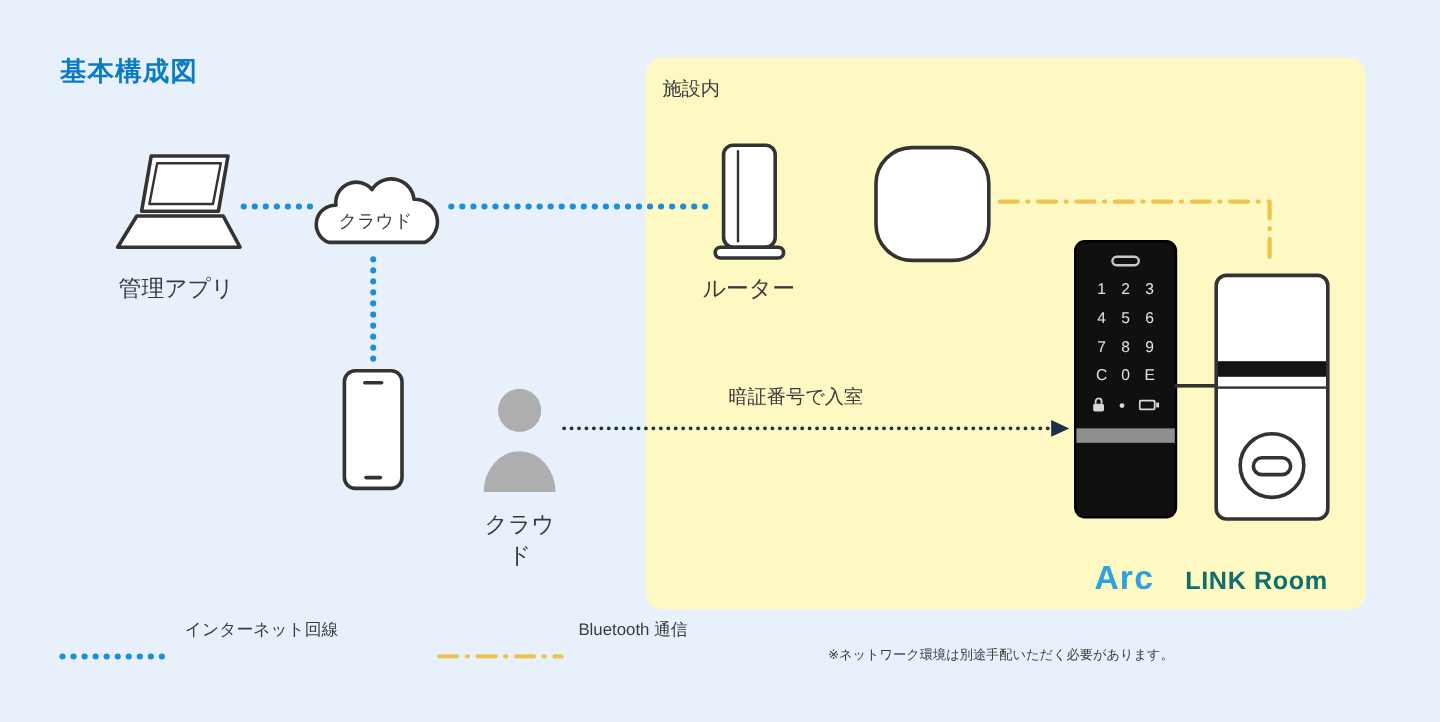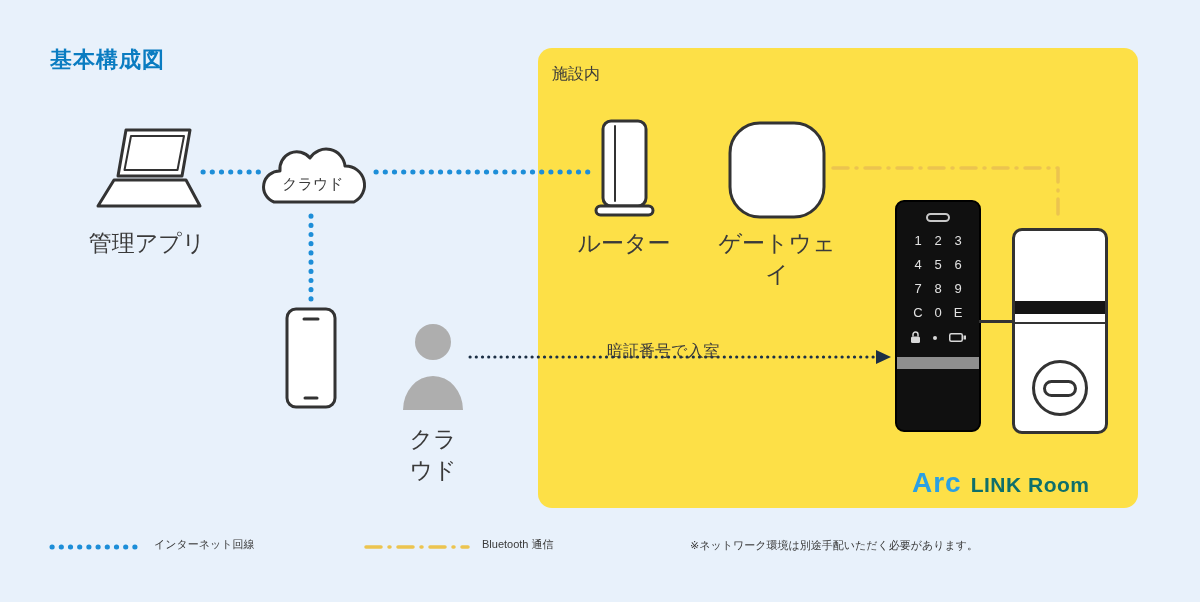--- a/index.html
+++ b/index.html
@@ -7,21 +7,21 @@
   .canvas {
     position:relative; width:1200px; height:602px;
     background:var(--background,#e8f1fb); overflow:hidden;
   }
   .page-title {
     position:absolute; left:50px; top:45px;
     font-size:22px; font-weight:bold; color:var(--title,#0a7cc1); letter-spacing:1px;
   }
   .facility-box {
     position:absolute; left:538px; top:48px; width:600px; height:460px;
-    background:#fde047; border-radius:14px;
+    background:#fef9c3; border-radius:14px;
   }
   .facility-label {
     position:absolute; left:14px; top:16px;
     font-size:16px; color:var(--text,#3a3a3a);
   }
   svg.lines { position:absolute; left:0; top:0; }
   .internet-line {
     fill:none; stroke:var(--internet,#1d8ed8);
     stroke-width:5; stroke-dasharray:0.2 9; stroke-linecap:round;
   }
@@ -39,23 +39,23 @@
   svg.icon path, svg.icon rect {
     fill:#ffffff; stroke:var(--outline,#333); stroke-width:3; stroke-linejoin:round;
   }
   svg.icon line { stroke:var(--outline,#333); stroke-width:3; stroke-linecap:round; }
   .laptop-inner { stroke-width:2 !important; }
   .router-seam { stroke-width:2 !important; }
   .person-icon circle, .person-icon path { fill:#aeaeae !important; stroke:none !important; }
   .cloud-text { fill:var(--text,#3a3a3a); stroke:none; font-size:15px; }
 
   .label {
-    position:absolute; font-size:23px; color:var(--text,#3a3a3a); text-align:center;
+    position:absolute; font-size:19px; color:var(--text,#3a3a3a); text-align:center;
   }
-  .annotation { position:absolute; font-size:16px; color:var(--text,#3a3a3a);margin-top:20px; }
+  .annotation { position:absolute; font-size:16px; color:var(--text,#3a3a3a); }
 
   
   .keypad {
     position:absolute; left:895px; top:200px; width:86px; height:232px;
     background:#101010; border-radius:9px; border:2px solid #000;
   }
   .keypad-oval { width:24px; height:9px; border:2px solid #c8c8c8; border-radius:8px; margin:11px auto 3px; }
   .keypad-grid {
     display:grid; grid-template-columns:repeat(3,1fr); row-gap:9px;
     padding:8px 11px 0; text-align:center; color:#e2e2e2; font-size:13px;
@@ -71,25 +71,25 @@
   }
   .lock-slot { margin:70px 0 0; height:13px; background:#151515; }
   .lock-seam { margin-top:8px; height:2px; background:var(--outline,#333); }
   .thumbturn {
     width:56px; height:56px; border:3px solid var(--outline,#333); border-radius:50%;
     margin:36px auto 0; display:flex; align-items:center; justify-content:center;
   }
   .thumbturn-inner { width:34px; height:17px; border:3px solid var(--outline,#333); border-radius:9px; }
   .spindle { position:absolute; left:979px; top:320px; width:35px; height:3px; background:var(--outline,#333); }
 
-  .brand { position:absolute; left:912px; top:441px; display:flex; align-items:baseline; gap:9px; }
+  .brand { position:absolute; left:912px; top:441px; display:flex; align-items:baseline; gap:26px; }
   .brand-arc { font-size:28px; font-weight:800; color:var(--arc_blue,#2ba0e3); letter-spacing:1px; }
   .brand-rest { font-size:21px; font-weight:700; color:var(--brand_teal,#0e6f6b); letter-spacing:0.5px;margin-top:32px; }
 
-  .legend-label { position:absolute; top:537px; font-size:11px; color:var(--text,#3a3a3a); }
+  .legend-label { position:absolute; top:516px; font-size:14px; color:var(--text,#3a3a3a); }
   .legend-note { position:absolute; left:690px; top:538px; font-size:11px; color:var(--text,#3a3a3a); }
 </style>
 </head>
 <body>
 
 <div class="canvas">
 
   <div class="page-title">基本構成図</div>
 
   <div class="facility-box">
@@ -134,21 +134,20 @@
   <svg class="icon router-icon" style="left:588px;top:116px;width:72px;height:104px" viewBox="0 0 72 104">
     <rect x="15" y="5" width="43" height="85" rx="8"></rect>
     <line class="router-seam" x1="27" y1="10" x2="27" y2="85"></line>
     <rect x="8" y="90" width="57" height="9" rx="4.5"></rect>
   </svg>
   <div class="label" style="left:574px;top:228px;width:100px">ルーター</div>
 
   <svg class="icon gateway-icon" style="left:725px;top:118px;width:104px;height:104px" viewBox="0 0 104 104">
     <rect x="5" y="5" width="94" height="94" rx="30"></rect>
   </svg>
-  <div class="label" style="left:712px;top:228px;width:130px">ゲートウェイ</div>
 
   <div class="annotation" style="left:607px;top:321px">暗証番号で入室</div>
 
   <div class="keypad">
     <div class="keypad-oval"></div>
     <div class="keypad-grid">
       <span class="key">1</span>
       <span class="key">2</span>
       <span class="key">3</span>
       <span class="key">4</span>

